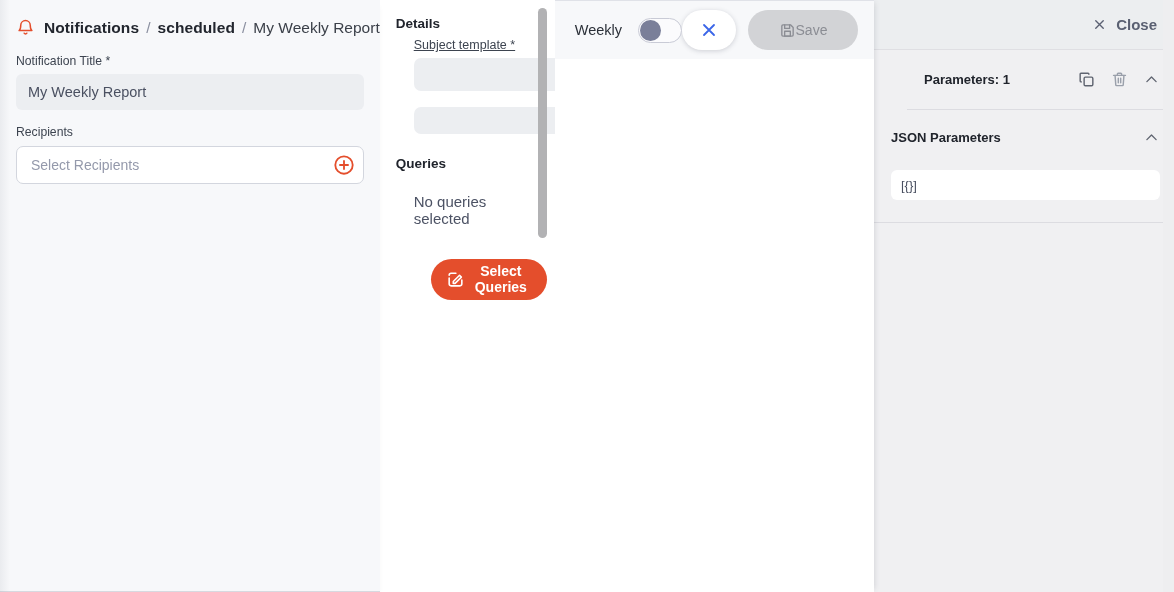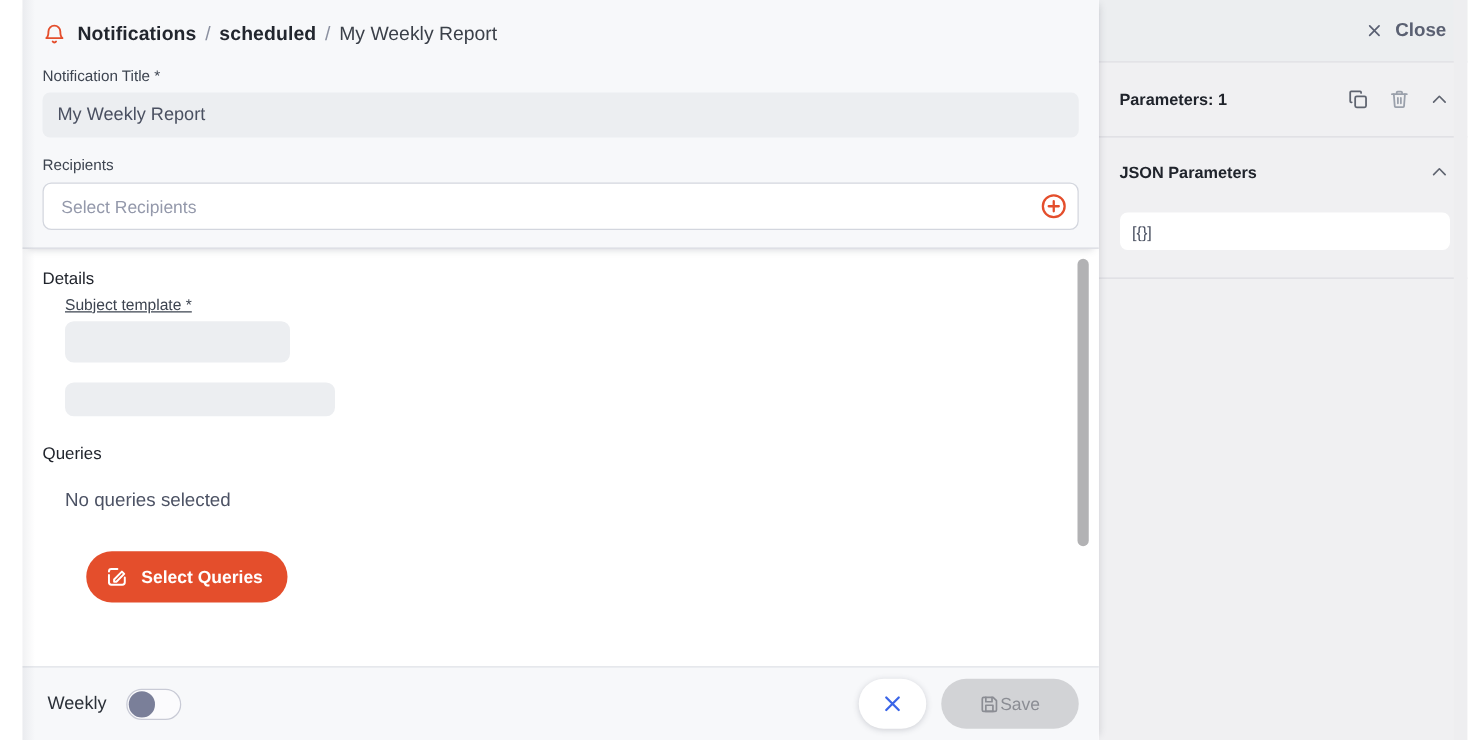--- a/index.html
+++ b/index.html
@@ -22,24 +22,23 @@
     inset: 0;
     display: flex;
   }
 
   .left-pane {
     position: relative;
     width: 874px;
     height: 592px;
     background: #ffffff;
     display: flex;
-    flex-direction: column;
+    flex-direction: row;
     box-shadow: 3px 0 6px -3px rgba(60,64,80,0.20);
     z-index: 2;
-    margin-left: 18px;
   }
 
   
   .left-pane::before {
     content: "";
     position: absolute;
     left: 0; top: 0; bottom: 0;
     width: 10px;
     background: linear-gradient(to right, rgba(120,125,140,0.10), rgba(120,125,140,0.0));
     pointer-events: none;
@@ -143,21 +142,21 @@
   .body-scroll {
     position: relative;
     flex: 1;
     background: #ffffff;
     overflow: hidden;
   }
   .body-inner { padding: 16px 16px 0 16px; }
 
   .section-title {
     font-size: 13.5px;
-    font-weight: normal;
+    font-weight: bold;
     color: #20242c;
     margin: 0 0 8px 0;
   }
   .indent { padding-left: 18px; }
 
   .sub-label {
     font-size: 12.5px;
     color: #3d4450;
     margin-bottom: 5px;
     line-height: 1.1;
@@ -322,20 +321,21 @@
     padding: 0;
   }
   .close-x-icon { width: 15px; height: 15px; display: block; }
 
   .params-row {
     height: 59px;
     display: flex;
     align-items: center;
     padding: 0 14px 0 17px;
     border-bottom: 1px solid #dcdce1;
+    margin-left: 33px;
   }
   .params-title {
     font-size: 13px;
     font-weight: bold;
     color: #20242c;
   }
   .params-icons {
     margin-left: auto;
     display: flex;
     align-items: center;

